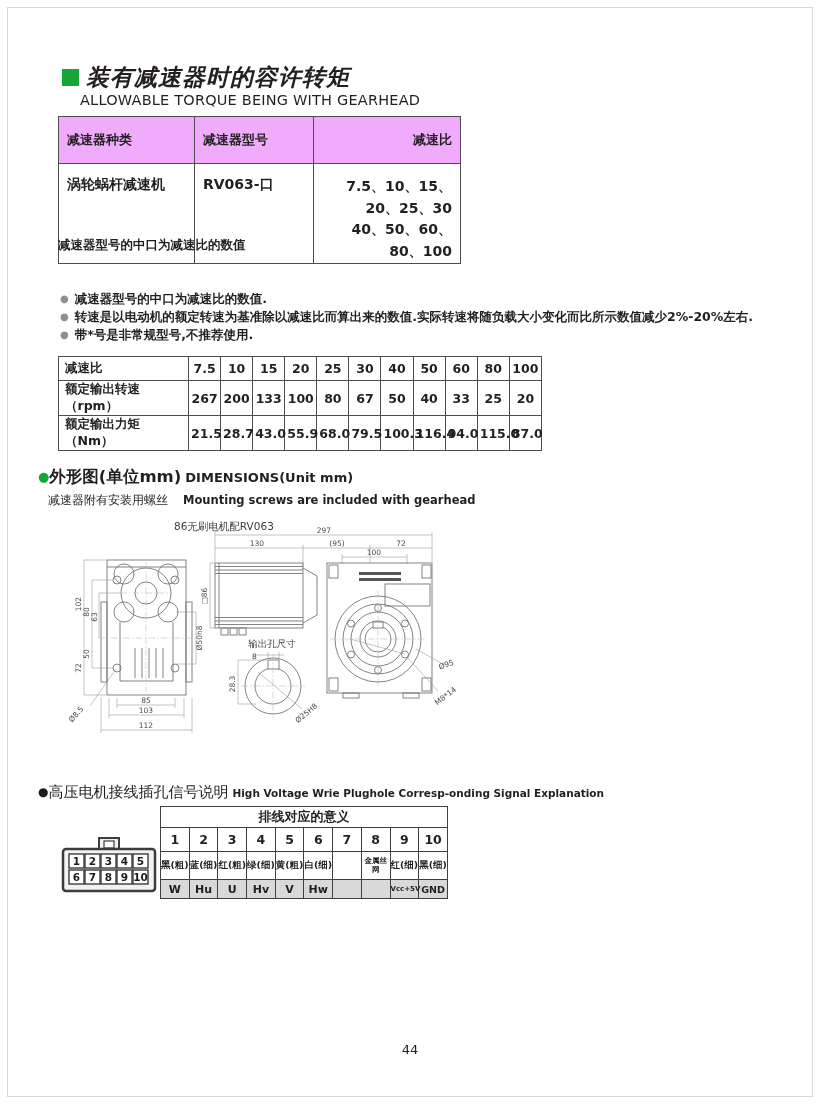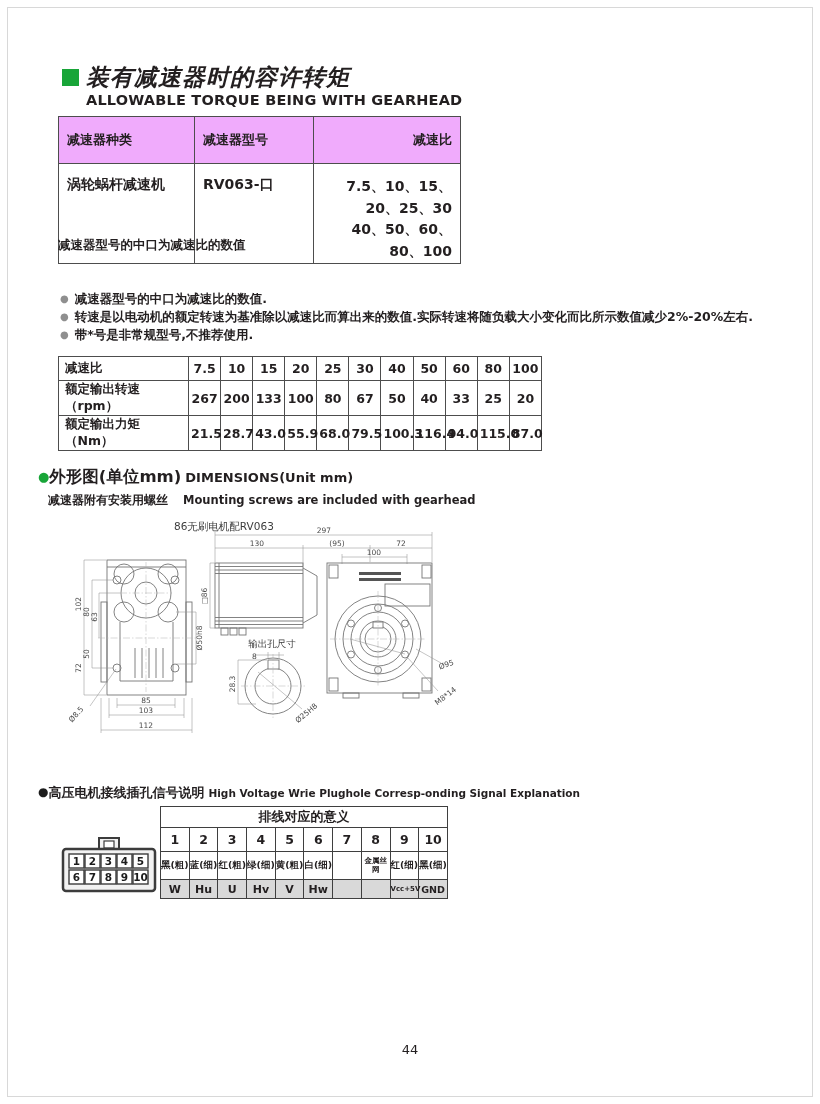--- a/index.html
+++ b/index.html
@@ -6,21 +6,21 @@
   .page{
     position:relative;width:820px;height:1104px;background:#fff;
     font-family:"DejaVu Sans","Liberation Sans",sans-serif;color:#231f20;overflow:hidden;
   }
   .page-frame{position:absolute;left:7px;top:7px;right:7px;bottom:7px;border:1px solid #d8d8d8;pointer-events:none;}
 
   
   .title-row{position:absolute;left:62px;top:62px;display:flex;align-items:center;}
   .green-square{width:17px;height:17px;background:#18a538;margin-right:7px;}
   .title-zh{font-size:23px;font-weight:bold;letter-spacing:1px;font-style:italic;}
-  .title-en{position:absolute;left:86px;top:92px;font-size:14.5px;font-weight:bold;letter-spacing:.2px;}
+  .title-en{position:absolute;left:80px;top:92px;font-size:14.5px;font-weight:normal;letter-spacing:.2px;}
 
   
   table{border-collapse:collapse;table-layout:fixed;}
   .gear-table{position:absolute;left:58px;top:116px;width:402px;}
   .gear-table td{border:1px solid #4d4d4d;padding:0 8px;}
   .gear-table .hdr td{background:#f0abfc;height:46px;font-size:13px;font-weight:600;}
   .gear-table .bodyrow td{height:70px;vertical-align:top;padding-top:12px;font-size:14px;font-weight:bold;}
   .gear-table .ratio-h{text-align:right;}
   .gear-table .ratio-cell{font-size:10px;font-weight:bold;text-align:right;line-height:1.55;}
 
@@ -35,36 +35,36 @@
   .spec-table{position:absolute;left:58px;top:356px;width:484px;}
   .spec-table td{border:1px solid #4d4d4d;height:23px;font-size:12.5px;font-weight:600;text-align:center;padding:0 2px;}
   .spec-table td.lab{text-align:left;padding-left:6px;}
 
   
   .dim-head{position:absolute;left:38px;top:466px;white-space:nowrap;}
   .dim-head .b{color:#18a538;font-size:13px;vertical-align:1px;}
   .dim-head .zh{font-size:16.5px;font-weight:bold;}
   .dim-head .en{font-size:13px;font-weight:bold;margin-left:4px;}
   .dim-sub{position:absolute;left:48px;top:489px;white-space:nowrap;}
-  .dim-sub .zh{font-size:12px;font-weight:700;}
+  .dim-sub .zh{font-size:12px;font-weight:400;}
   .dim-sub .en{font-size:11.5px;font-weight:bold;margin-left:15px;}
 
   .drawing{position:absolute;left:60px;top:516px;}
   .drawing text{fill:#4a4a4a;font-size:7.5px;font-family:"DejaVu Sans","Liberation Sans",sans-serif;}
   .drawing text.cjk{font-size:9.5px;fill:#3d3d3d;}
   .drawing text.dlabel{font-size:10.5px;fill:#3d3d3d;}
   .geo{stroke:#757575;fill:none;stroke-width:0.9;}
   .dim{stroke:#949494;fill:none;stroke-width:0.55;}
   .cl{stroke:#b0b0b0;fill:none;stroke-width:0.5;stroke-dasharray:7 2 1.5 2;}
   .fillbar{fill:#555;stroke:none;}
 
   
   .sig-head{position:absolute;left:38px;top:782px;white-space:nowrap;}
   .sig-head .b{color:#1c1c1c;font-size:12px;vertical-align:1px;}
-  .sig-head .zh{font-size:13px;font-weight:bold;}
+  .sig-head .zh{font-size:15px;font-weight:normal;}
   .sig-head .en{font-size:10.5px;font-weight:bold;margin-left:4px;}
 
   .connector{position:absolute;left:60px;top:834px;}
 
   .sig-table{position:absolute;left:160px;top:806px;width:288px;}
   .sig-table td{border:1px solid #3f3f3f;text-align:center;padding:0;}
   .sig-table .ttl td{height:20px;font-size:13px;font-weight:bold;}
   .sig-table .pins td{height:23px;font-size:12.5px;font-weight:bold;}
   .sig-table .wires td{height:27px;font-size:9.5px;font-weight:600;line-height:1.1;}
   .sig-table .wires td.small{font-size:7.5px;}

